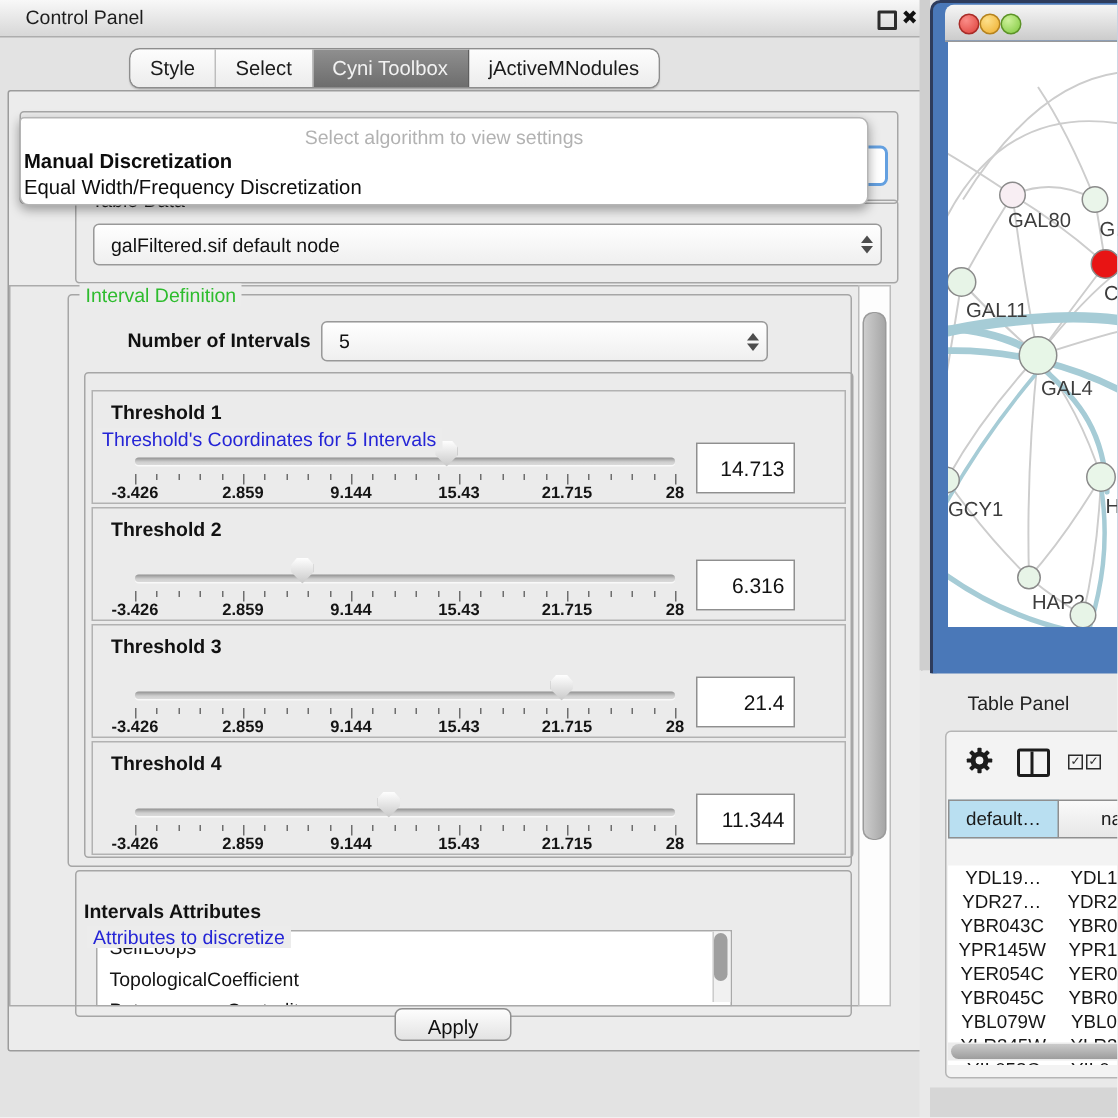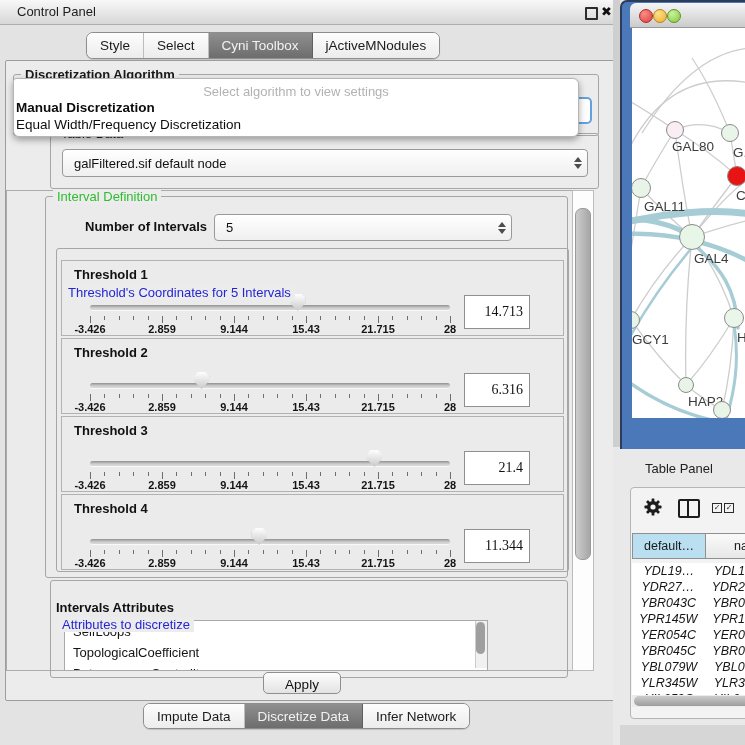--- a/index.html
+++ b/index.html
@@ -45,21 +45,21 @@
   .vthumb{left:575px;top:208px;width:14px;height:350px;border-radius:7px;background:linear-gradient(90deg,#cdcdcd,#a6a6a6);border:1px solid #9a9a9a;}
 
   .noi-label{left:85px;top:219px;font-size:13px;font-weight:bold;color:#111;}
 
   .th-box{position:relative;width:501px;height:74px;margin-bottom:2px;border:1px solid #b2b2b2;background:#ebebeb;}
   .th-label{position:absolute;left:12px;top:6px;font-size:13px;font-weight:bold;color:#111;}
   .th-track{position:absolute;left:28px;top:44px;width:360px;height:5px;border-radius:3px;background:linear-gradient(#909090,#cfcfcf 60%,#dadada);box-shadow:0 1px 0 rgba(255,255,255,.7);}
   .th-thumb{position:absolute;top:33px;width:15px;height:17px;background:linear-gradient(#fefefe,#c9c9c9);clip-path:polygon(25% 0,75% 0,100% 25%,100% 55%,50% 100%,0 55%,0 25%);filter:drop-shadow(0 0 1px #777);}
   .tick{position:absolute;width:1px;background:#6e6e6e;}
   .tick-lab{position:absolute;width:60px;text-align:center;font-size:11px;font-weight:bold;color:#141414;}
-  .th-value{position:absolute;left:402px;top:34px;width:58px;height:32px;background:#fff;border:1px solid #8f8f8f;font-size:14px;color:#111;text-align:right;line-height:32px;padding-right:6px;font-family:Liberation Serif, serif;}
+  .th-value{position:absolute;left:402px;top:34px;width:58px;height:32px;background:#fff;border:1px solid #8f8f8f;font-size:14px;color:#111;text-align:right;line-height:32px;padding-right:6px;}
 
   .attr-sub{left:56px;top:600px;font-size:13px;font-weight:bold;color:#111;}
   .attr-list{left:64px;top:620px;width:422px;height:49px;background:#fff;border:1px solid #a9a9a9;overflow:hidden;}
   .attr-item{font-size:13px;color:#141414;line-height:21px;padding-left:8px;white-space:nowrap;}
   .attr-scroll{left:475px;top:621px;width:11px;height:47px;background:#f1f1f1;border-left:1px solid #ccc;}
   .attr-thumb{left:476px;top:622px;width:9px;height:32px;background:#9f9f9f;border-radius:5px;}
 
   .apply-btn{left:263px;top:672px;width:78px;height:22px;background:linear-gradient(#fdfdfd,#e3e3e3);border:1px solid #8f8f8f;border-radius:5px;font-size:13.5px;color:#111;text-align:center;line-height:22px;}
 
   
@@ -78,21 +78,21 @@
   
   .tp-title{left:645px;top:461px;font-size:13px;color:#222;}
   .tp-panel{left:630px;top:487px;width:130px;height:230px;background:#f3f3f3;border:1px solid #b5b5b5;border-radius:4px;}
   .tp-split{left:678px;top:499px;width:18px;height:15px;border:2px solid #1c1c1c;border-radius:2px;}
   .tp-split::after{content:"";position:absolute;left:7px;top:0;width:2px;height:15px;background:#1c1c1c;}
   .chk{width:8px;height:8px;border:1.5px solid #2a2a2a;font-size:8px;line-height:8px;color:#2a2a2a;text-align:center;}
   .tp-header{left:632px;top:533px;height:26px;display:flex;}
   .tp-hcell{box-sizing:border-box;border:1px solid #8f8f8f;font-size:12.5px;color:#1a1a1a;display:flex;align-items:center;}
   .tp-hcell.sel{width:74px;background:#b9dff1;justify-content:center;}
   .tp-hcell.plain{width:70px;background:linear-gradient(#fafafa,#e7e7e7);border-left:none;padding-left:28px;}
-  .tp-rows{left:632px;top:563px;width:113px;height:133px;background:#fff;overflow:hidden;font-style:italic;}
+  .tp-rows{left:632px;top:577px;width:113px;height:133px;background:#fff;overflow:hidden;}
   .tp-row{display:flex;height:16px;line-height:16px;font-size:12.5px;color:#161616;}
   .tp-row .c1{width:74px;text-align:center;}
   .tp-row .c2{padding-left:8px;white-space:nowrap;}
   .tp-hscroll{left:632px;top:695px;width:113px;height:12px;background:#ececec;}
   .tp-hthumb{left:634px;top:696px;width:150px;height:10px;border-radius:5px;background:linear-gradient(#cbcbcb,#9d9d9d);}
   .tp-footer{left:620px;top:725px;width:125px;height:20px;background:#d6d6d6;}
 </style>
 </head>
 <body>
 
@@ -114,21 +114,20 @@
         <span>Cyni Toolbox</span>
       </div>
       <div class="seg">
         <span>jActiveMNodules</span>
       </div>
     </div>
 
   <div class="abs cp-main"></div>
 
   <div class="abs groupbox" style="left:13px;top:74px;width:584px;height:60px;"></div>
-  <div class="abs gb-label bold" style="left:21px;top:67px;">Discretization Algorithm</div>
   <div class="abs combo-focus"></div>
 
   <div class="abs groupbox" style="left:50px;top:133px;width:547px;height:54px;"></div>
   <div class="abs gb-label" style="left:57px;top:126px;">Table Data</div>
   <div class="abs combo" style="left:62px;top:149px;width:524px;height:26px;">
     <span class="val">galFiltered.sif default node</span>
     <span class="stepper">
         <span class="tri-up"></span>
         <span class="tri-dn"></span>
       </span>
@@ -321,31 +320,20 @@
   <div class="abs attr-list" id="attr-list">
       <div class="attr-item">SelfLoops</div>
       <div class="attr-item">TopologicalCoefficient</div>
       <div class="attr-item">BetweennessCentrality</div>
     </div>
   <div class="abs attr-scroll"></div>
   <div class="abs attr-thumb"></div>
 
   <button class="abs apply-btn" style="font-family:inherit;">Apply</button>
 
-  <div class="abs segbar" style="left:143px;top:703px;height:24px;">
-      <div class="seg">
-        <span>Impute Data</span>
-      </div>
-      <div class="seg sel">
-        <span>Discretize Data</span>
-      </div>
-      <div class="seg">
-        <span>Infer Network</span>
-      </div>
-    </div>
 
   <div class="abs gap-strip"></div>
   <div class="abs right-bg"></div>
 
   <div class="abs net-window"></div>
   <div class="abs net-titlebar"></div>
   <div class="abs light red"></div>
   <div class="abs light yellow"></div>
   <div class="abs light green"></div>
 

